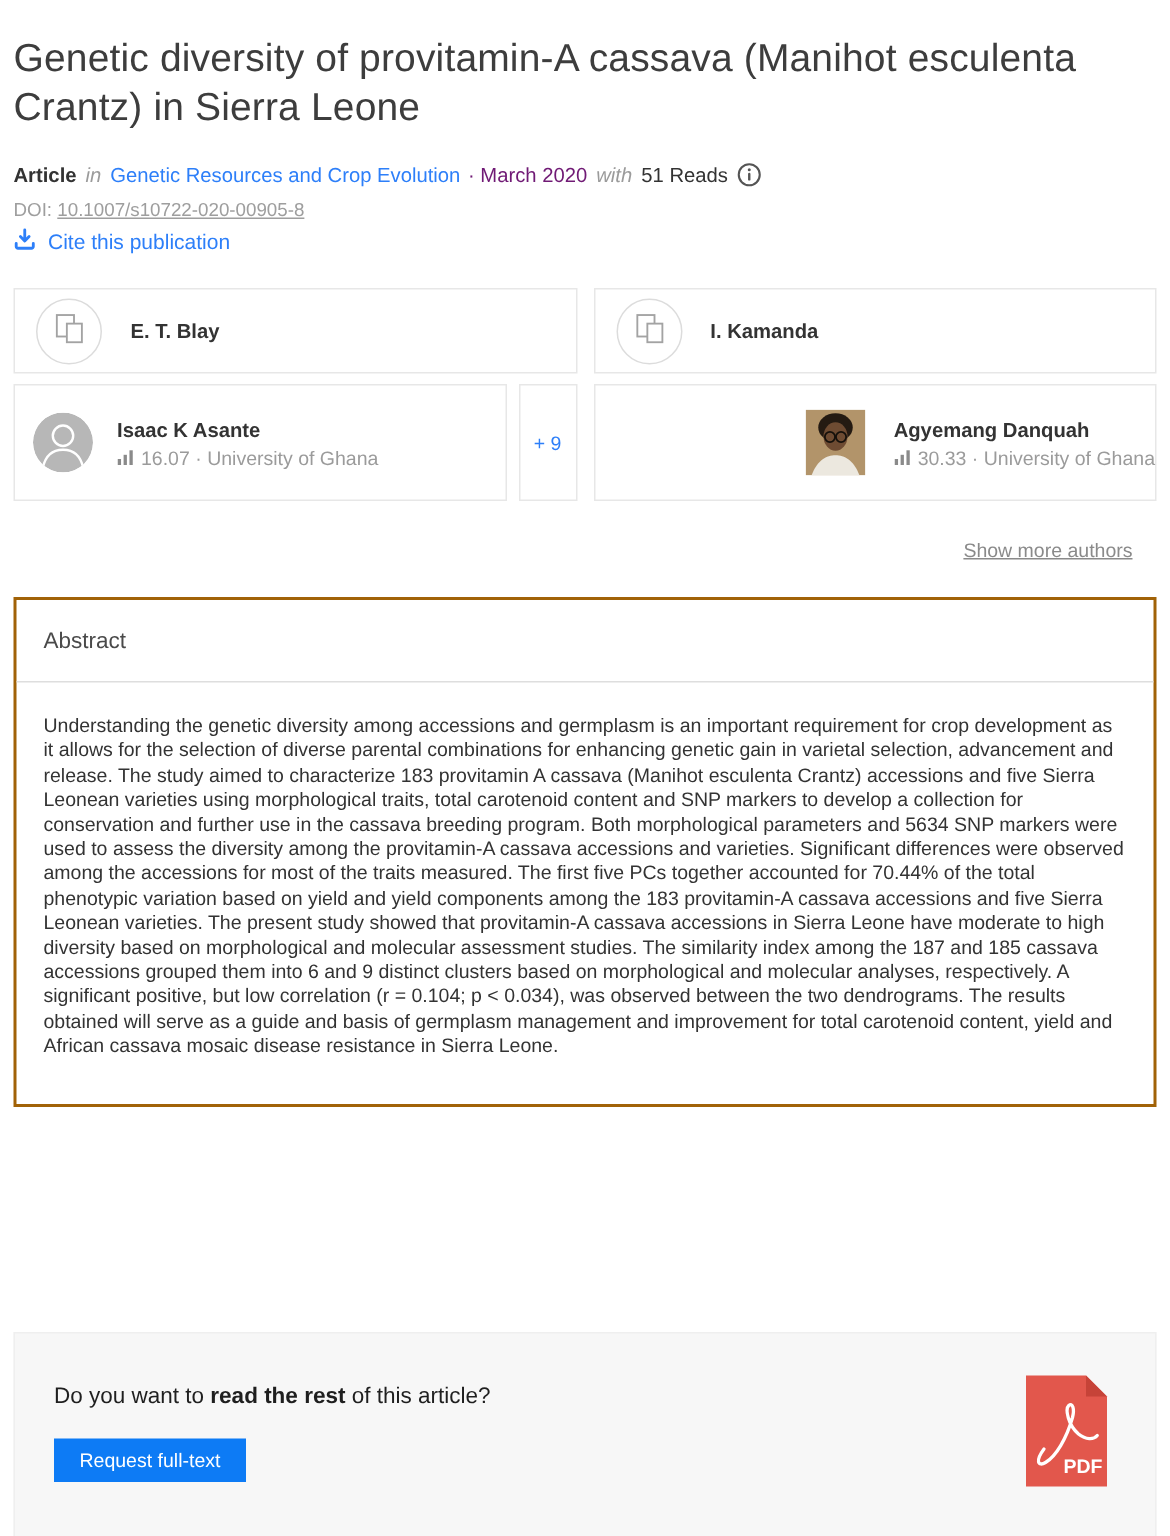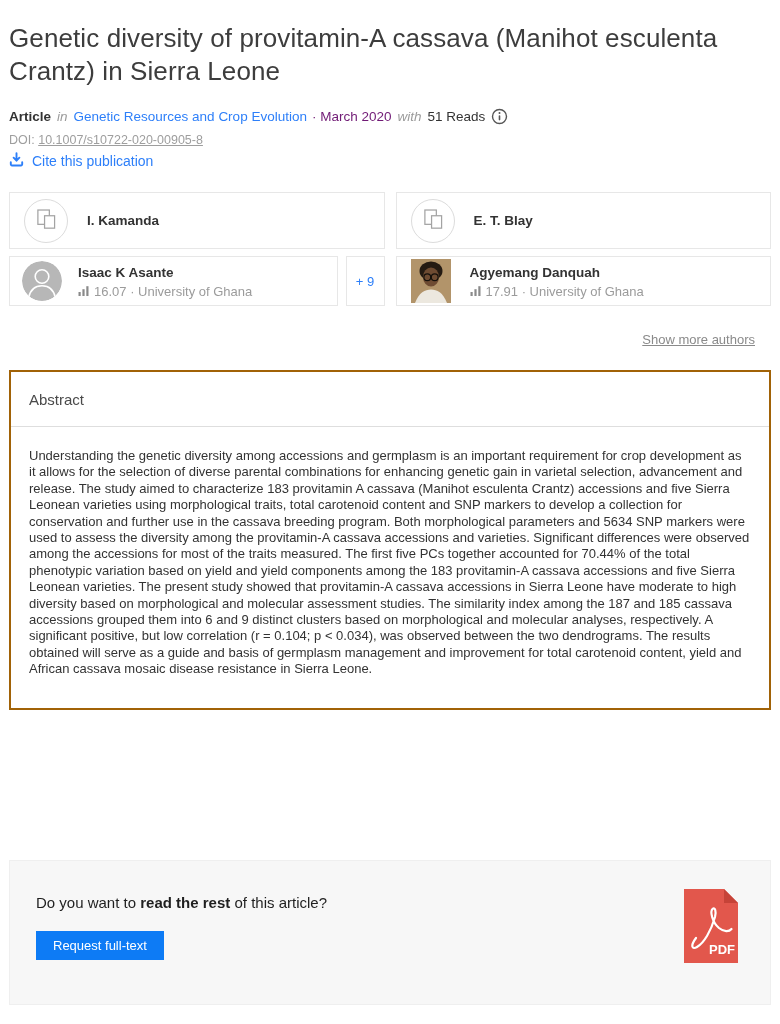--- a/index.html
+++ b/index.html
@@ -27,21 +27,21 @@
   .doi-line .doi-value { color: #9e9e9e; text-decoration: underline; cursor: pointer; margin-top: 42px; }
   .cite-line { margin-top: 5px; font-size: 14px; color: #2d7ff9; display: flex; align-items: center; gap: 8px; cursor: pointer; }
 
   
   .authors-grid { margin-top: 22px; display: grid; grid-template-columns: 1fr 1fr; column-gap: 11px; row-gap: 7px; }
   .author-card {
     border: 1px solid #e7e7e7; background: #fff; display: flex; align-items: center;
     padding-left: 14px; gap: 19px; cursor: pointer;
   }
   .row1 { height: 57px; }
-  .row2 { height: 50px; }
+  .row2 { height: 78px; justify-content: flex-end; }
   .split { display: flex; gap: 8px; }
   .split .author-card { flex: 1; }
   .plus-box {
     width: 39px; border: 1px solid #e7e7e7; display: flex; align-items: center; justify-content: center;
     color: #2d7ff9; font-size: 13px; cursor: pointer; background: #fff;
   }
   .pub-circle {
     width: 44px; height: 44px; border: 1px solid #dcdcdc; border-radius: 50%;
     display: flex; align-items: center; justify-content: center; flex: none;
   }
@@ -112,31 +112,31 @@
 
   <div class="authors-grid">
 
     <div class="author-card row1">
       <span class="pub-circle">
         <svg width="44" height="44" viewBox="0 0 44 44">
           <rect x="13.5" y="10.5" width="12" height="15" fill="#fff" stroke="#a3a3a3" stroke-width="1.3"></rect>
           <rect x="20.5" y="16.5" width="10.5" height="13" fill="#fff" stroke="#a3a3a3" stroke-width="1.3"></rect>
         </svg>
       </span>
-      <span class="a-name">I. Kamanda</span>
+      <span class="a-name">E. T. Blay</span>
     </div>
 
     <div class="author-card row1">
       <span class="pub-circle">
         <svg width="44" height="44" viewBox="0 0 44 44">
           <rect x="13.5" y="10.5" width="12" height="15" fill="#fff" stroke="#a3a3a3" stroke-width="1.3"></rect>
           <rect x="20.5" y="16.5" width="10.5" height="13" fill="#fff" stroke="#a3a3a3" stroke-width="1.3"></rect>
         </svg>
       </span>
-      <span class="a-name">E. T. Blay</span>
+      <span class="a-name">I. Kamanda</span>
     </div>
 
     <div class="split row2">
       <div class="author-card">
         <span class="avatar-sil">
           <svg width="40" height="40" viewBox="0 0 40 40">
             <circle cx="20" cy="20" r="20" fill="#b7b7b7"></circle>
             <circle cx="20" cy="15.5" r="6.8" fill="none" stroke="#fff" stroke-width="1.6"></circle>
             <path d="M6.5 37 C8.5 27.5 13.5 24.8 20 24.8 C26.5 24.8 31.5 27.5 33.5 37" fill="none" stroke="#fff" stroke-width="1.6"></path>
           </svg>
@@ -173,21 +173,21 @@
       <span>
         <div class="a-name">Agyemang Danquah</div>
         <div class="a-score">
           <span>
             <svg width="12" height="11" viewBox="0 0 12 11">
               <rect x="0.5" y="7" width="2.2" height="4" fill="#8a8a8a"></rect>
               <rect x="4.4" y="4.2" width="2.2" height="6.8" fill="#8a8a8a"></rect>
               <rect x="8.3" y="1.2" width="2.2" height="9.8" fill="#8a8a8a"></rect>
             </svg>
           </span>
-          <span>17.91 · University of Ghana</span>
+          <span>30.33 · University of Ghana</span>
         </div>
       </span>
     </div>
   </div>
 
   <div class="show-more-wrap">
     <span class="show-more">Show more authors</span>
   </div>
 
   <div class="abstract-box">

